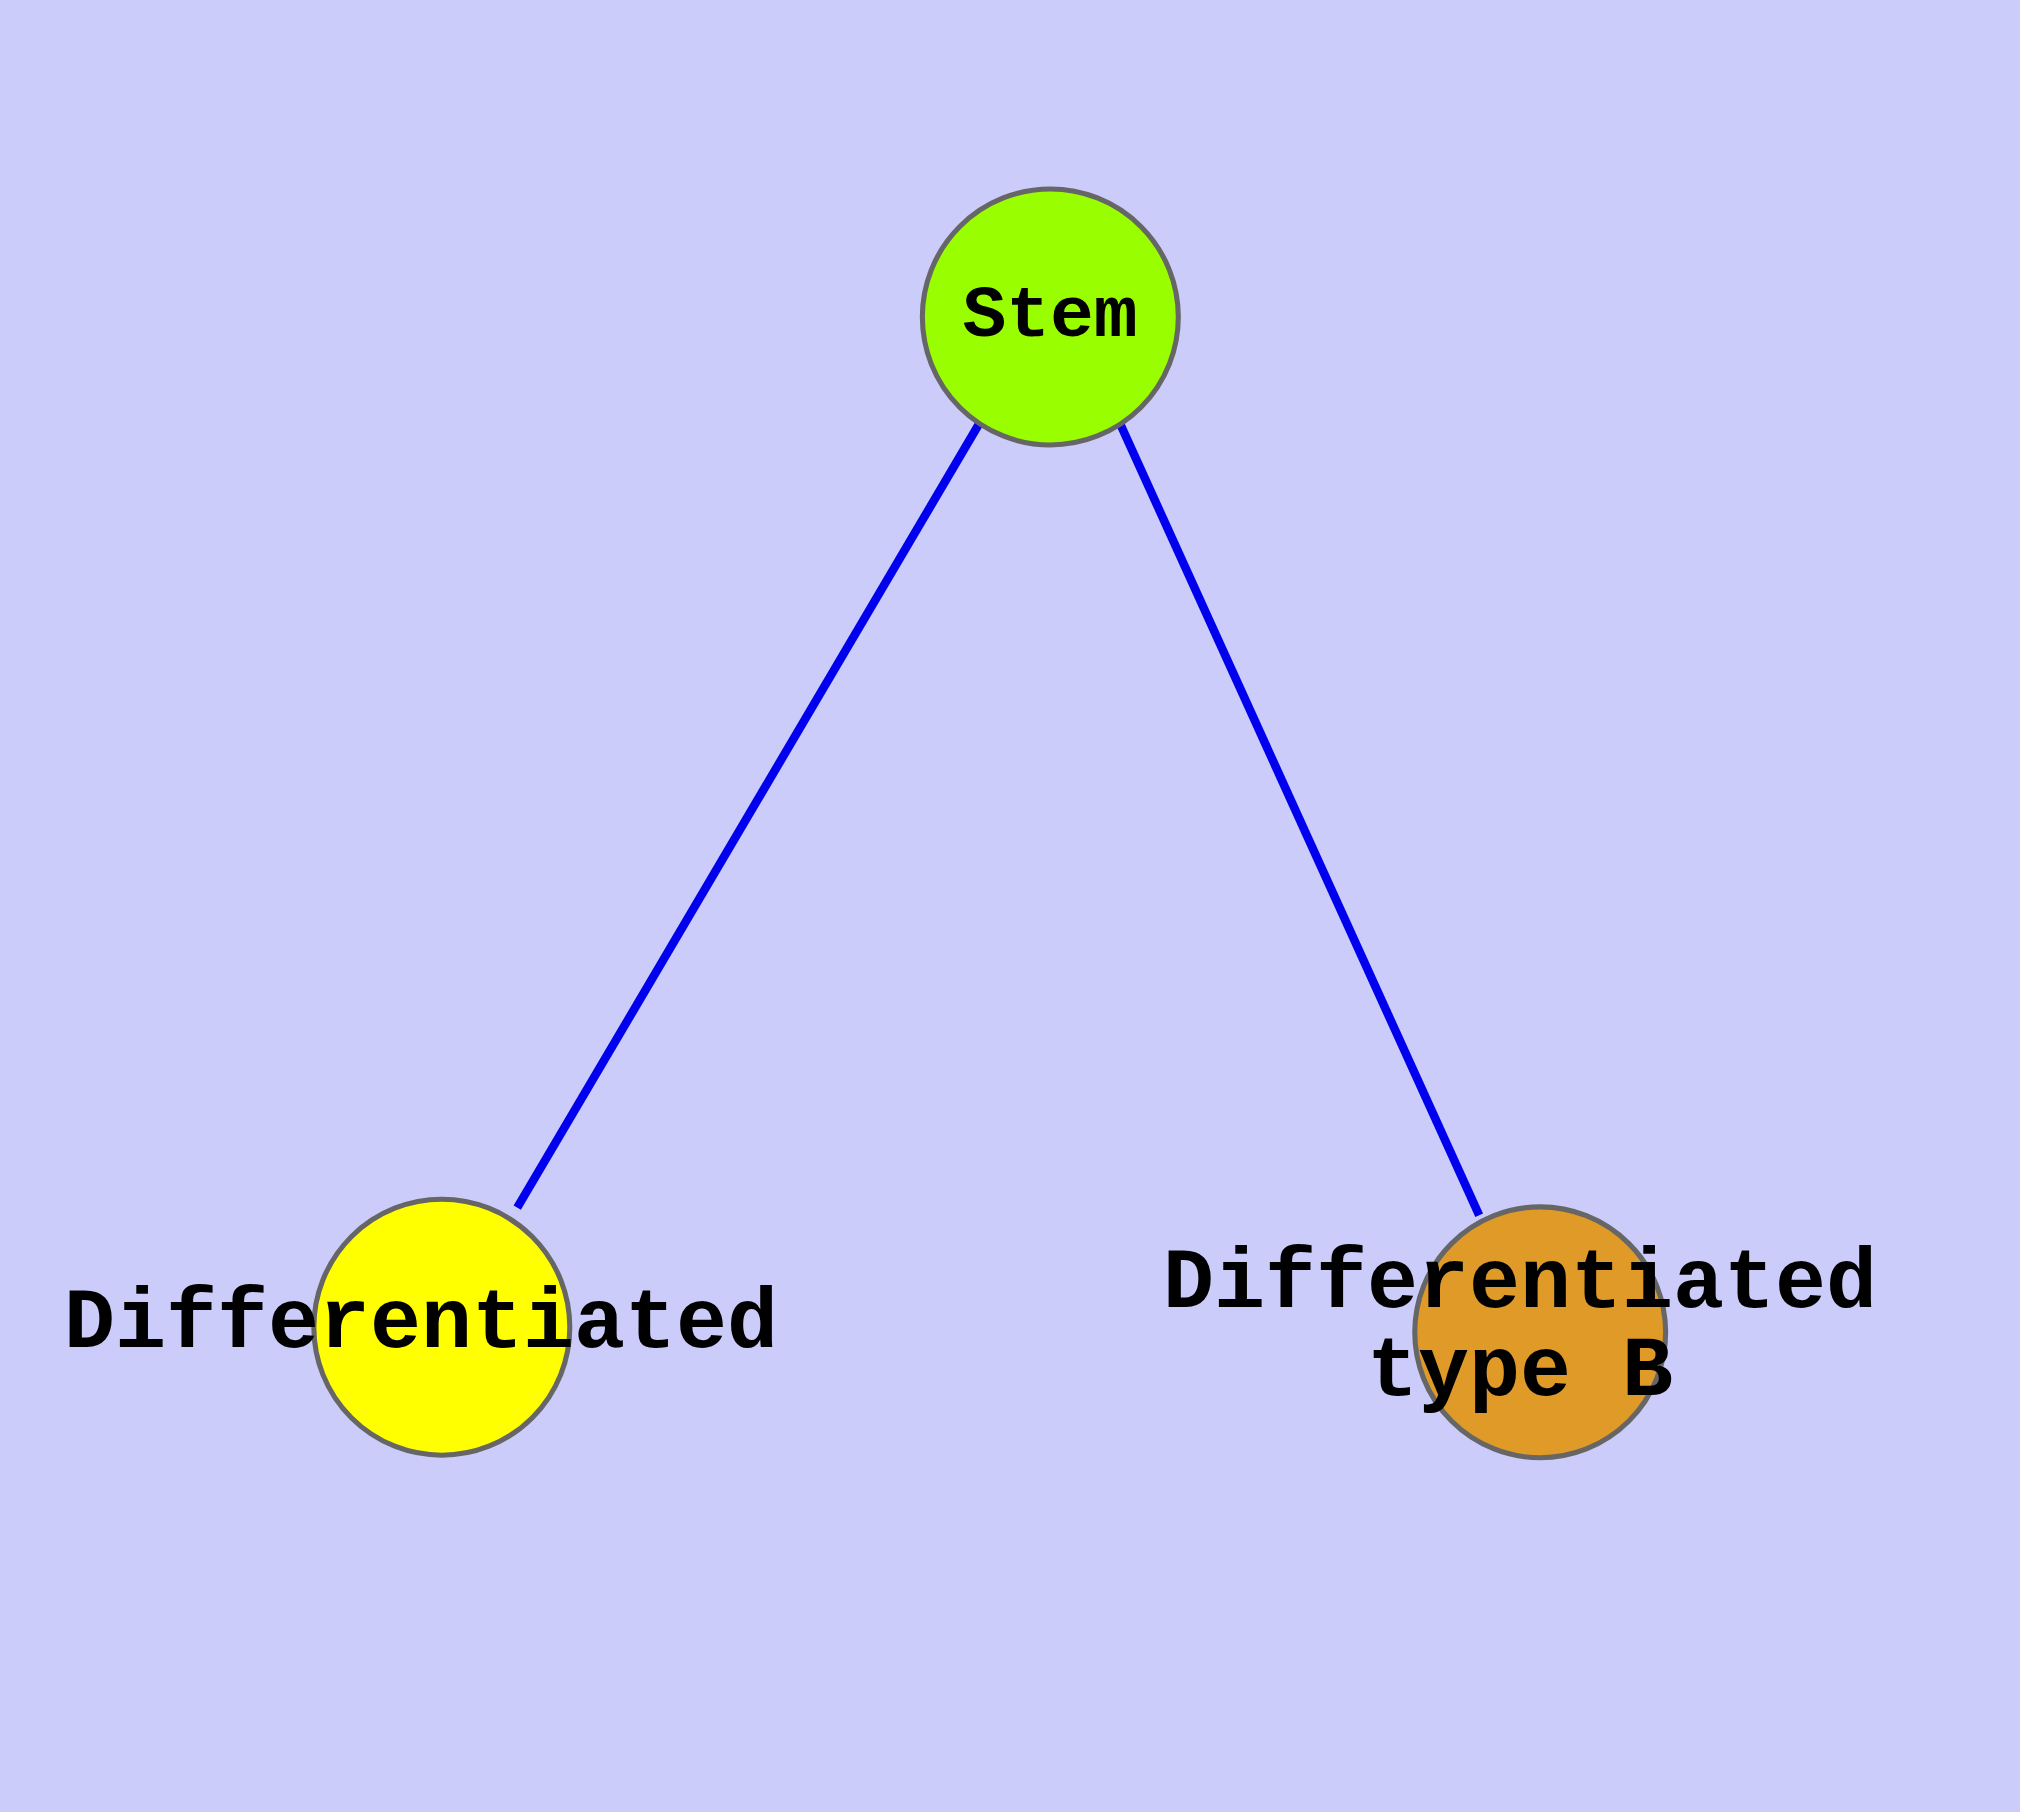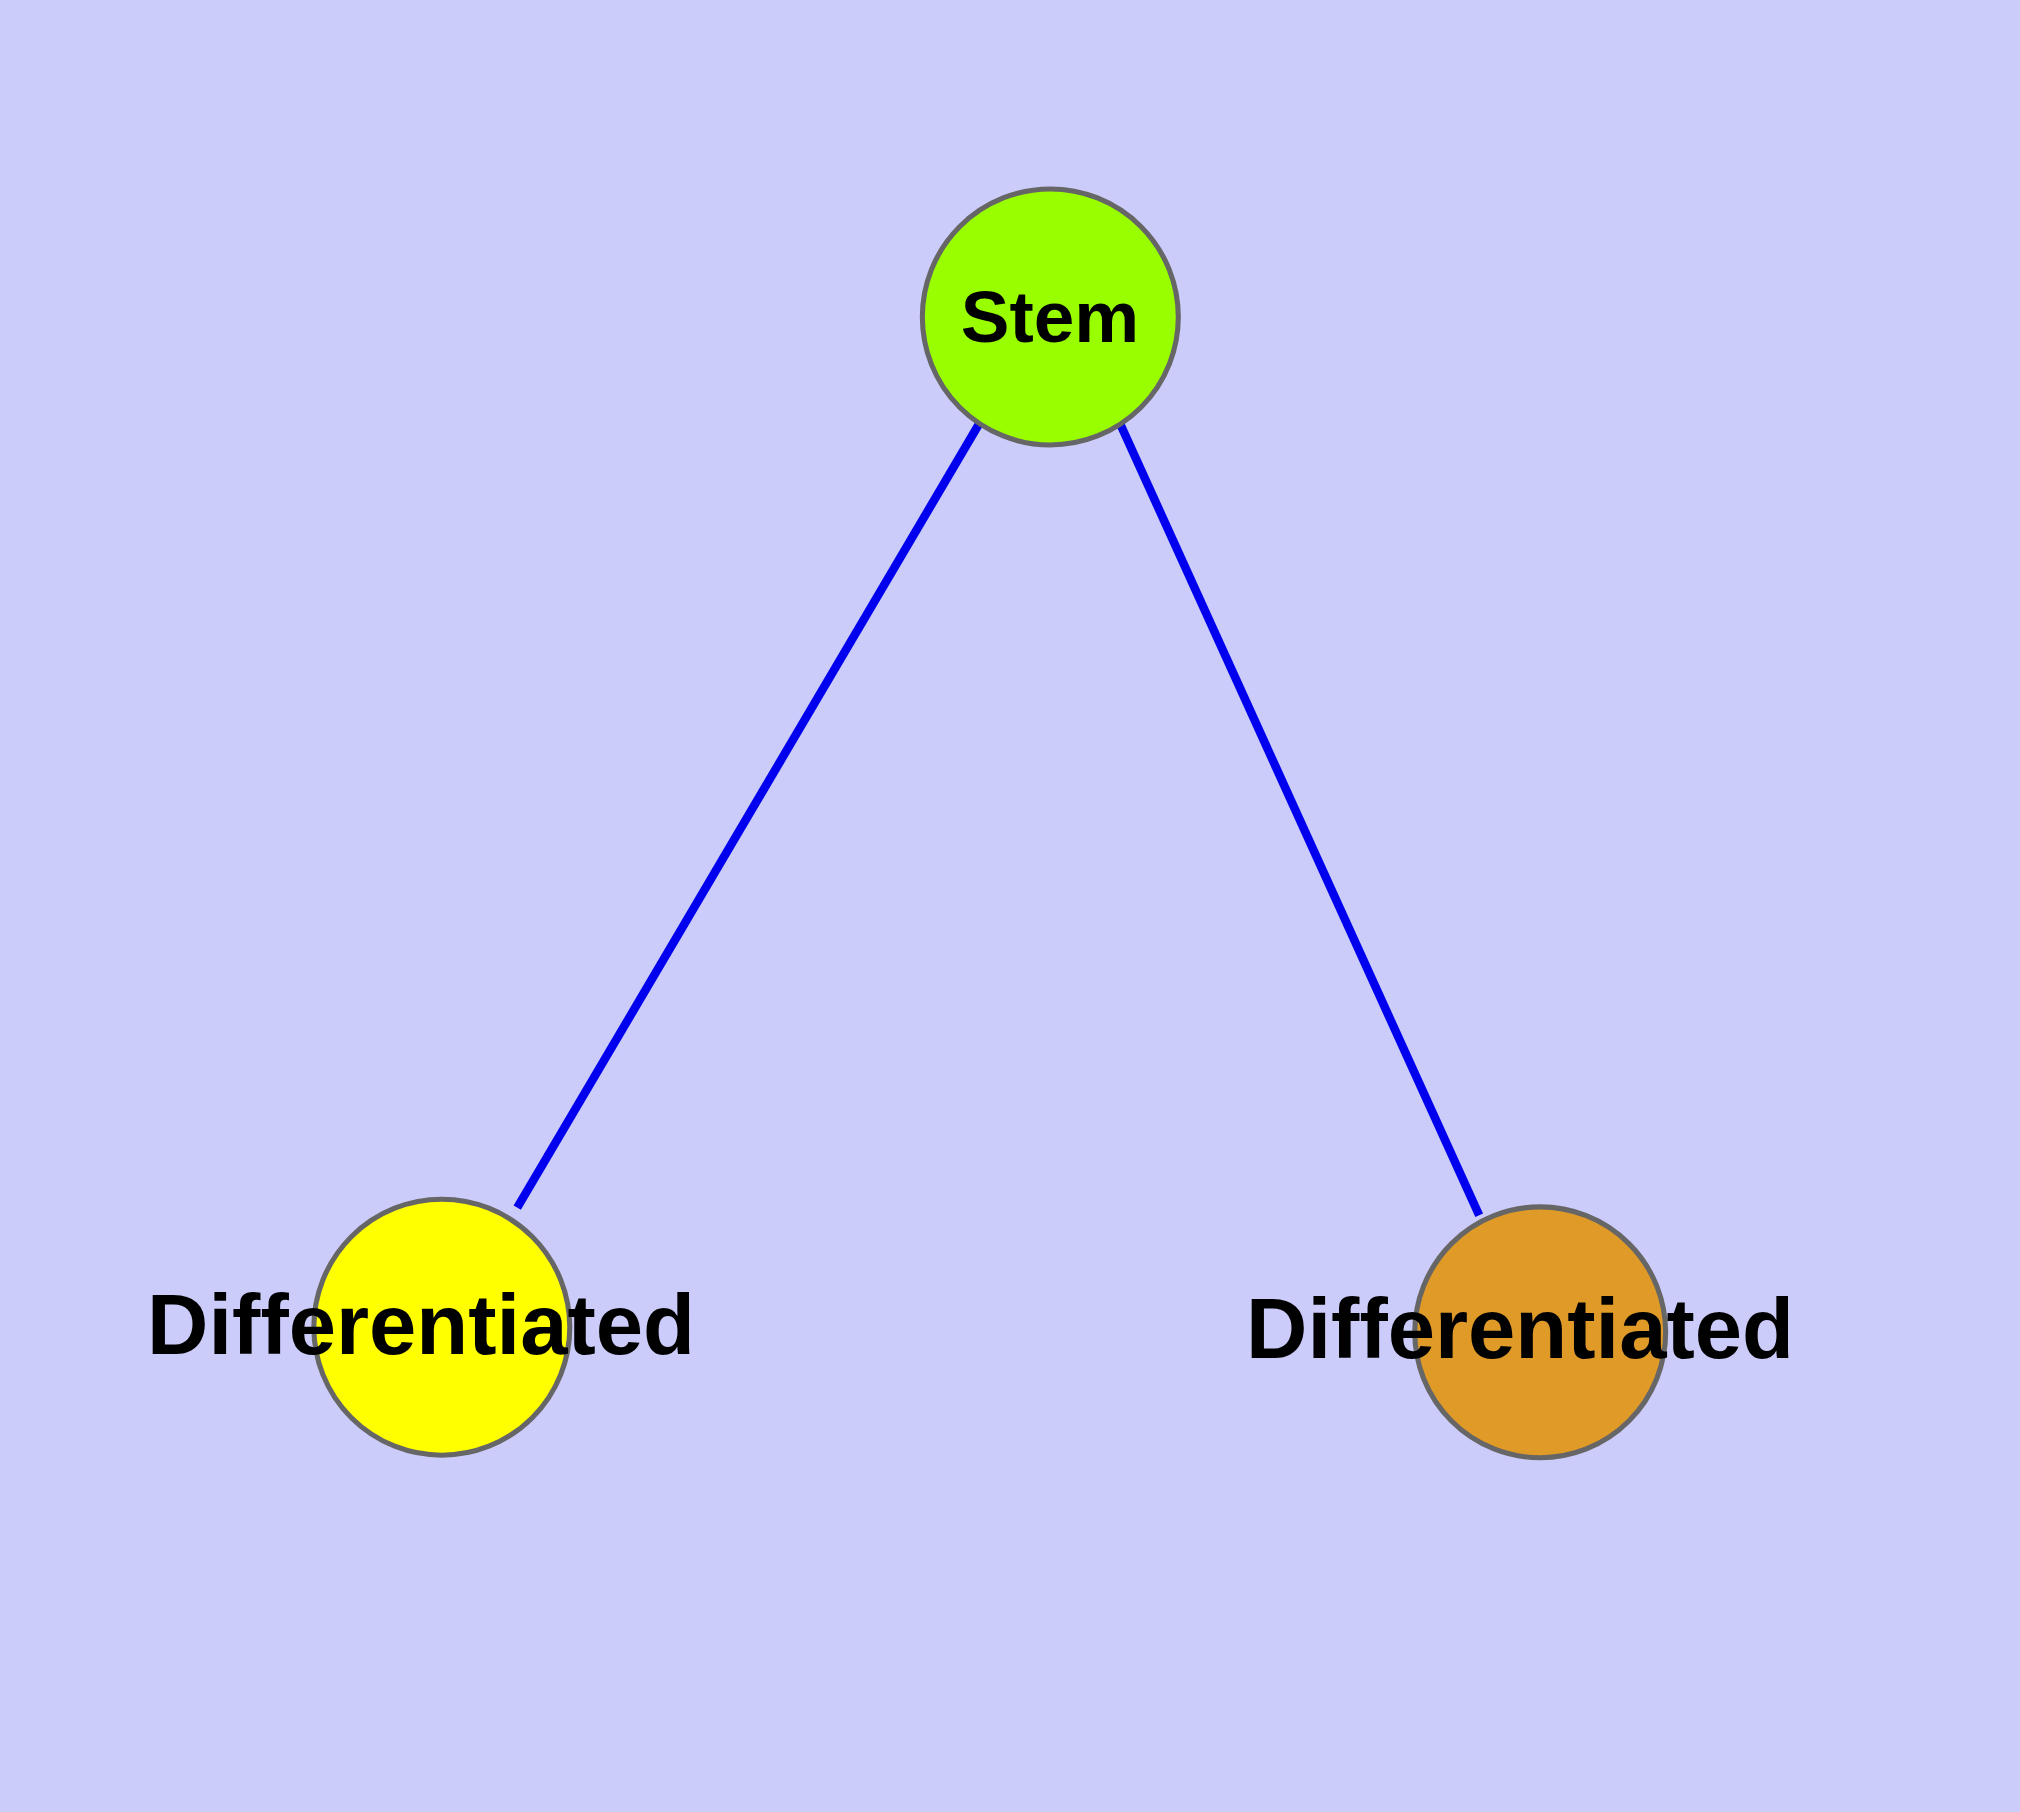--- a/index.html
+++ b/index.html
@@ -7,21 +7,21 @@
     margin: 0;
     padding: 0;
     background: #ccccfa;
   }
   #canvas {
     position: relative;
     width: 2021px;
     height: 1812px;
     background: #ccccfa;
     overflow: hidden;
-    font-family: Liberation Sans, sans-serif;
+    font-family: Liberation Mono, monospace;
   }
   #graph-svg {
     position: absolute;
     top: 0;
     left: 0;
     width: 2021px;
     height: 1812px;
     display: block;
   }
   .node-label {
@@ -76,16 +76,17 @@
   <div class="node-label" id="label-stem" style="color: rgb(0, 0, 0);">
     <div>Stem</div>
   </div>
 
   <div class="node-label" id="label-type-a" style="color: rgb(0, 0, 0);">
     <div>Differentiated</div>
   </div>
 
   <div class="node-label" id="label-type-b" style="color: rgb(0, 0, 0);">
     <div>Differentiated</div>
+    <div>type B</div>
   </div>
 
 </div>
 
 
 </body></html>

